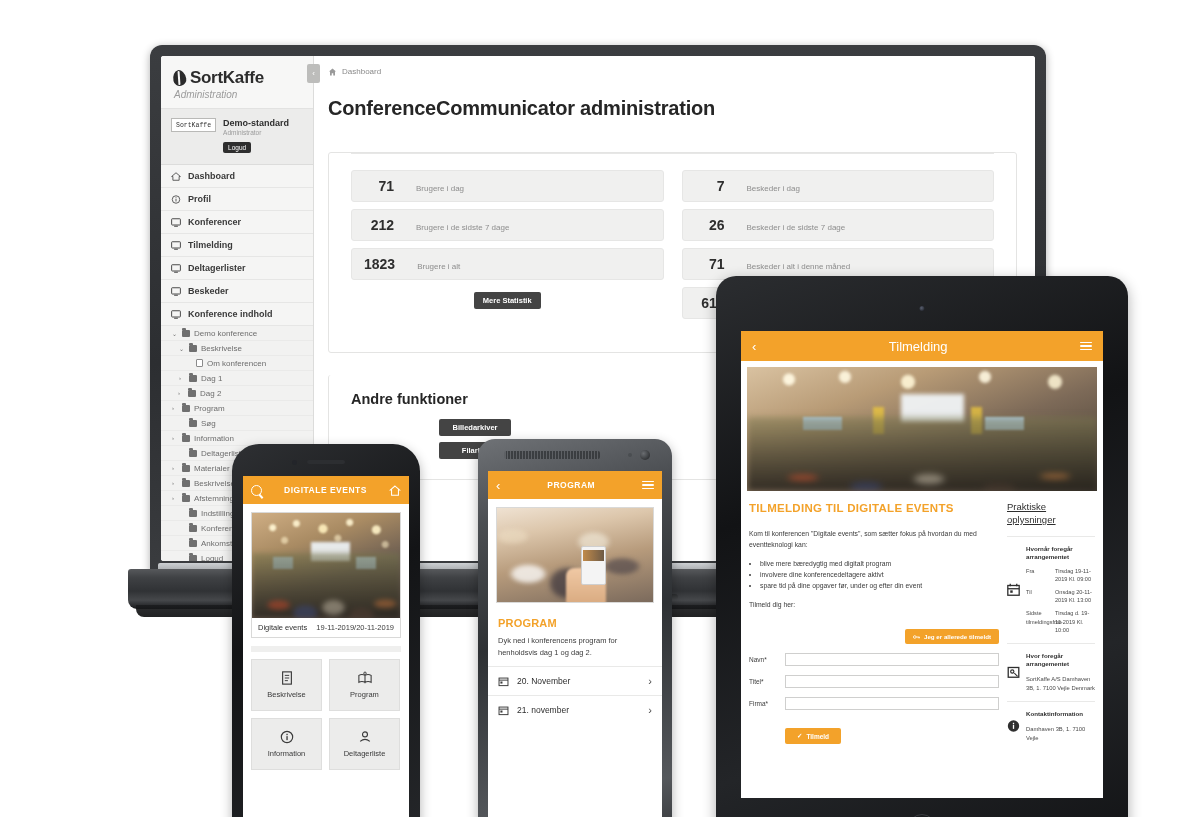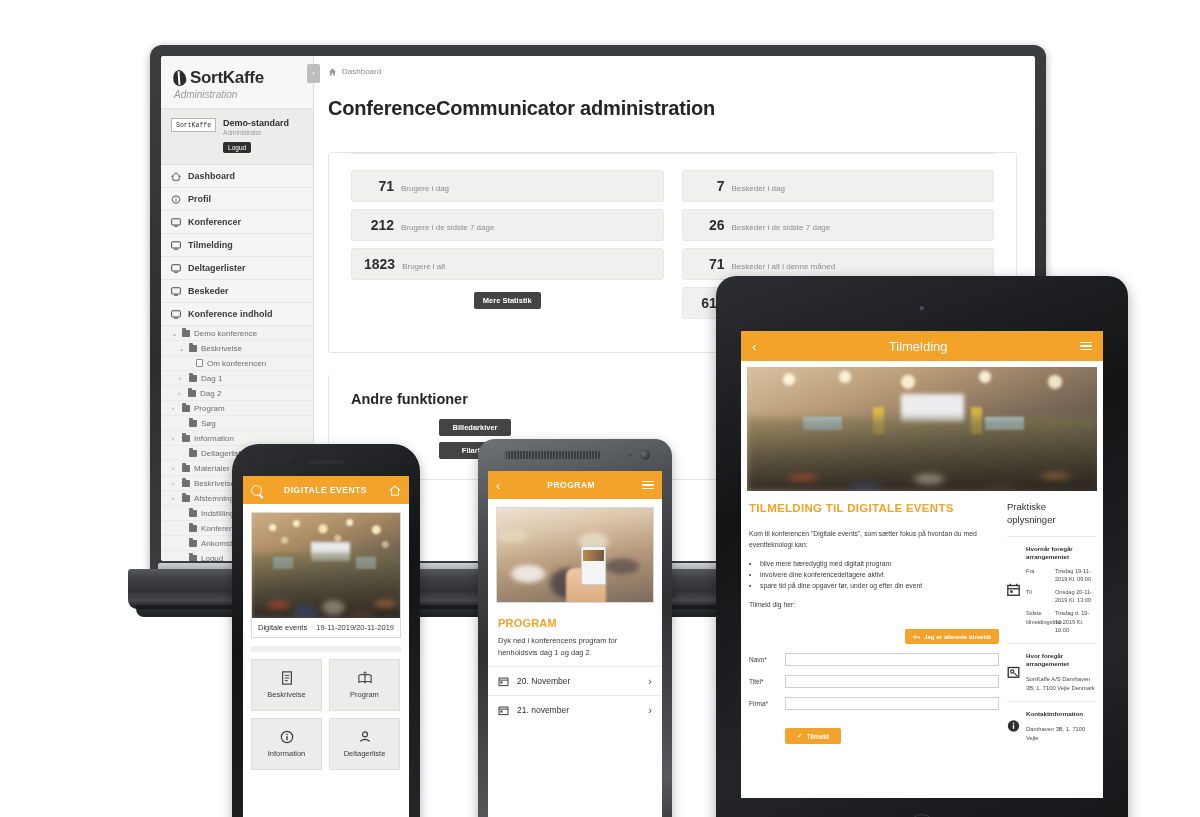--- a/index.html
+++ b/index.html
@@ -78,21 +78,21 @@
   .crumb { display:flex; align-items:center; gap:5px; font-size:8px; color:#8a8a8a; padding-top:3px;}
   .home-ico { width:9px;height:8px; }
   .page-title { font-size:20px; font-weight:700; color:#262626; margin-top:21px; letter-spacing:-.2px;}
   .panel { margin-top:32px; border:1px solid #e4e4e3; border-radius:3px; background:#fff; }
   .panel-head { font-size:14.5px; font-weight:700; color:#262626; padding:16px 22px 13px 22px;}
   .panel-rule { height:1px; background:#e7e7e6; margin:0 22px;}
   .stats { display:flex; gap:18px; padding:16px 22px 4px 22px;}
   .stat-col { flex:1; }
   .stat-row {
     background:#f0f0ef; border:1px solid #e6e6e5; border-radius:3px;
-    padding:7px 12px; margin-bottom:7px; display:flex; align-items:baseline; gap:7px;
+    padding:7px 12px; margin-bottom:7px; display:flex; align-items:baseline; gap:22px;
   }
   .stat-num { font-size:14px; font-weight:700; color:#2e2e2e; min-width:30px; text-align:right;}
   .stat-lbl { font-size:8px; color:#8d8d8d;}
   .stat-btn-wrap { text-align:center; padding-top:2px;}
   .dk-btn { display:inline-block; background:#444; color:#fff; font-size:7.5px; padding:4px 9px; border-radius:2px; font-weight:600;}
   .panel2 { margin-top:22px; border-top:0; }
   .panel2-head { font-size:14.5px; font-weight:700; color:#262626; padding:16px 22px 12px 22px;}
   .fn-btns { padding:0 22px 14px 110px; }
   .fn-btns .dk-btn { margin-bottom:6px; display:block; width:72px; text-align:center;}
 
@@ -248,21 +248,21 @@
   .already-wrap { text-align:right; margin-top:18px; }
   .btn-orange { display:inline-flex; align-items:center; gap:4px; background:#f3a22a; color:#fff;
     font-size:6.2px; padding:4px 8px; border-radius:2px; font-weight:600;}
   .key-ico { width:7px;height:6px;flex:none;}
   .frm-row { display:flex; align-items:center; gap:6px; margin-top:9px;}
   .frm-lbl { width:30px; font-size:6.5px; color:#3b3b3b; flex:none;}
   .frm-in { flex:1; height:13px; background:#fff; border:1px solid #cfcfce;}
   .submit-wrap { margin-top:14px; padding-left:36px;}
   .btn-submit { display:inline-flex; align-items:center; gap:4px; background:#f3a22a; color:#fff;
     font-size:6.5px; padding:4px 12px; border-radius:2px; font-weight:600;}
-  .tab-r-h { font-size:9.5px; color:#2f2f2f; line-height:1.35;}
+  .tab-r-h { font-size:9.5px; color:#2f2f2f; line-height:1.35;text-decoration:underline;}
   .info-block { border-top:1px solid #e9e9e8; margin-top:9px; padding-top:8px; display:flex; gap:6px;}
   .info-ico { width:13px; flex:none; }
   .info-body { flex:1; min-width:0;}
   .info-title { font-size:6.2px; font-weight:700; color:#2f2f2f; line-height:1.4;}
   .kv { display:flex; gap:4px; margin-top:5px;}
   .kv .k { width:25px; font-size:5.6px; color:#4a4a4a; flex:none; line-height:1.45;}
   .kv .v { font-size:5.6px; color:#4a4a4a; line-height:1.45;}
   .plain { font-size:5.8px; color:#4a4a4a; line-height:1.5; margin-top:6px;}
 </style>
 </head>

